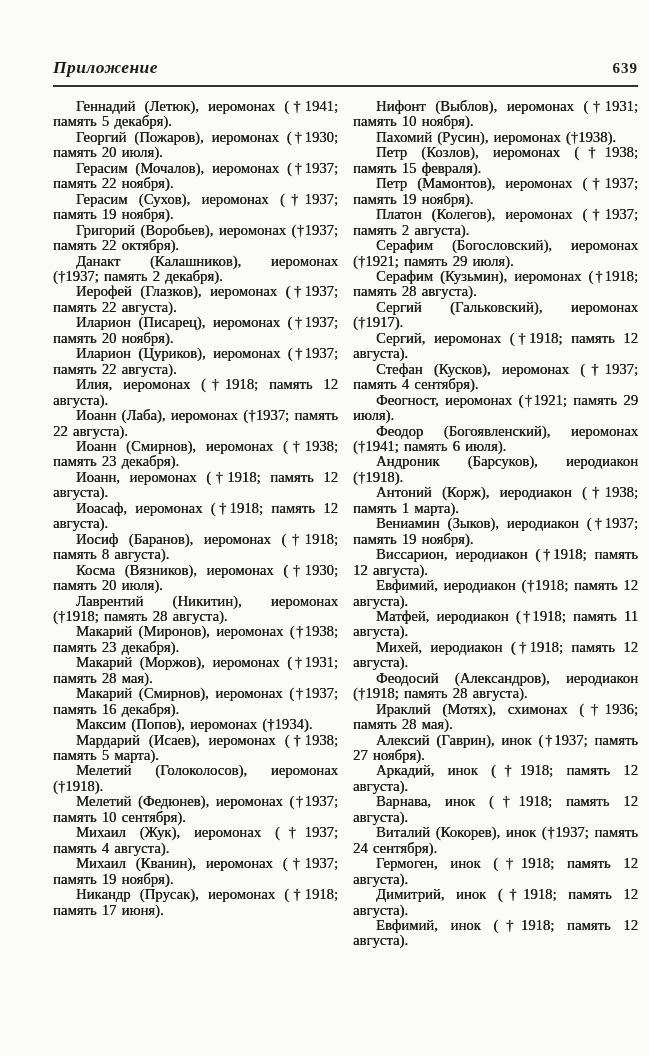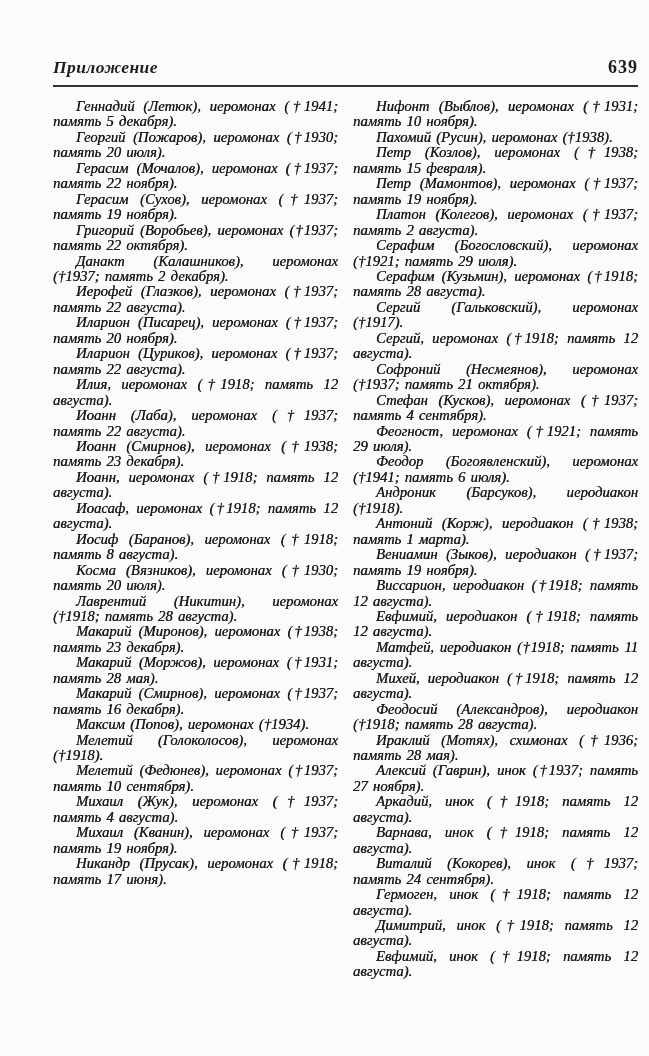--- a/index.html
+++ b/index.html
@@ -25,36 +25,35 @@
     align-items: baseline;
   }
   .running-title {
     font-style: italic;
     font-weight: bold;
     font-size: 17.5px;
     letter-spacing: 0.4px;
   }
   .page-number {
     font-weight: bold;
-    font-size: 18px;
+    font-size: 15px;
     letter-spacing: 1px;
   }
   .rule {
     border-bottom: 2px solid #333;
     margin-top: 7px;
   }
   .columns {
     display: flex;
     gap: 15px;
     margin-top: 12px;
   }
   .column {
     width: 285px;
     box-sizing: border-box;
-    font-style: italic;
   }
   .entry {
     margin: 0;
     font-size: 14.7px;
     line-height: 15.45px;
     text-align: justify;
     text-indent: 23px;
     word-spacing: 1.5px;
     text-shadow: 0.3px 0 0 currentColor; 
   }
@@ -85,38 +84,38 @@
         <p class="entry">Иоанн (Смирнов), иеромонах (†1938; память 23 декабря).</p>
         <p class="entry">Иоанн, иеромонах (†1918; память 12 августа).</p>
         <p class="entry">Иоасаф, иеромонах (†1918; память 12 августа).</p>
         <p class="entry">Иосиф (Баранов), иеромонах (†1918; память 8 августа).</p>
         <p class="entry">Косма (Вязников), иеромонах (†1930; память 20 июля).</p>
         <p class="entry">Лаврентий (Никитин), иеромонах (†1918; память 28 августа).</p>
         <p class="entry">Макарий (Миронов), иеромонах (†1938; память 23 декабря).</p>
         <p class="entry">Макарий (Моржов), иеромонах (†1931; память 28 мая).</p>
         <p class="entry">Макарий (Смирнов), иеромонах (†1937; память 16 декабря).</p>
         <p class="entry">Максим (Попов), иеромонах (†1934).</p>
+        <p class="entry">Мардарий (Исаев), иеромонах (†1938; память 5 марта).</p>
         <p class="entry">Мелетий (Голоколосов), иеромонах (†1918).</p>
         <p class="entry">Мелетий (Федюнев), иеромонах (†1937; память 10 сентября).</p>
         <p class="entry">Михаил (Жук), иеромонах (†1937; память 4 августа).</p>
         <p class="entry">Михаил (Кванин), иеромонах (†1937; память 19 ноября).</p>
         <p class="entry">Никандр (Прусак), иеромонах (†1918; память 17 июня).</p>
       </div>
     <div class="column">
 
     <p class="entry">Нифонт (Выблов), иеромонах (†1931; память 10 ноября).</p>
         <p class="entry">Пахомий (Русин), иеромонах (†1938).</p>
         <p class="entry">Петр (Козлов), иеромонах (†1938; память 15 февраля).</p>
         <p class="entry">Петр (Мамонтов), иеромонах (†1937; память 19 ноября).</p>
         <p class="entry">Платон (Колегов), иеромонах (†1937; память 2 августа).</p>
         <p class="entry">Серафим (Богословский), иеромонах (†1921; память 29 июля).</p>
         <p class="entry">Серафим (Кузьмин), иеромонах (†1918; память 28 августа).</p>
         <p class="entry">Сергий (Гальковский), иеромонах (†1917).</p>
         <p class="entry">Сергий, иеромонах (†1918; память 12 августа).</p>
-        <p class="entry">Софроний (Несмеянов), иеромонах (†1937; память 21 октября).</p>
         <p class="entry">Стефан (Кусков), иеромонах (†1937; память 4 сентября).</p>
         <p class="entry">Феогност, иеромонах (†1921; память 29 июля).</p>
         <p class="entry">Феодор (Богоявленский), иеромонах (†1941; память 6 июля).</p>
         <p class="entry">Андроник (Барсуков), иеродиакон (†1918).</p>
         <p class="entry">Антоний (Корж), иеродиакон (†1938; память 1 марта).</p>
         <p class="entry">Вениамин (Зыков), иеродиакон (†1937; память 19 ноября).</p>
         <p class="entry">Виссарион, иеродиакон (†1918; память 12 августа).</p>
         <p class="entry">Евфимий, иеродиакон (†1918; память 12 августа).</p>
         <p class="entry">Матфей, иеродиакон (†1918; память 11 августа).</p>
         <p class="entry">Михей, иеродиакон (†1918; память 12 августа).</p>

